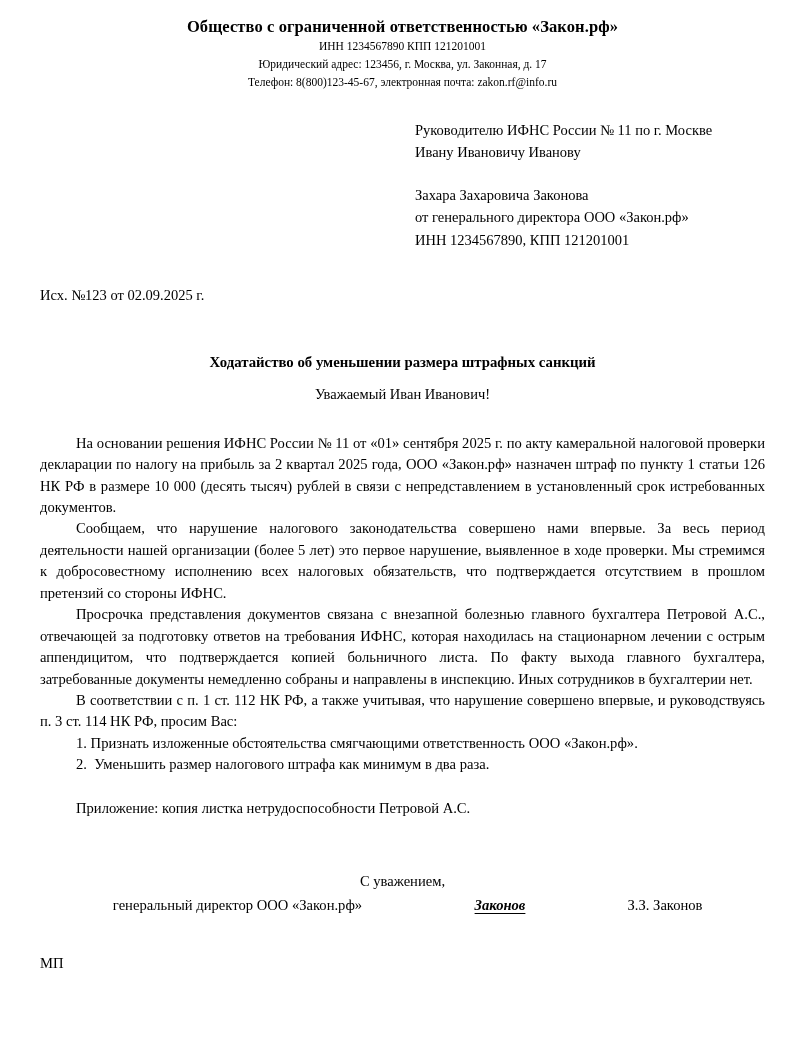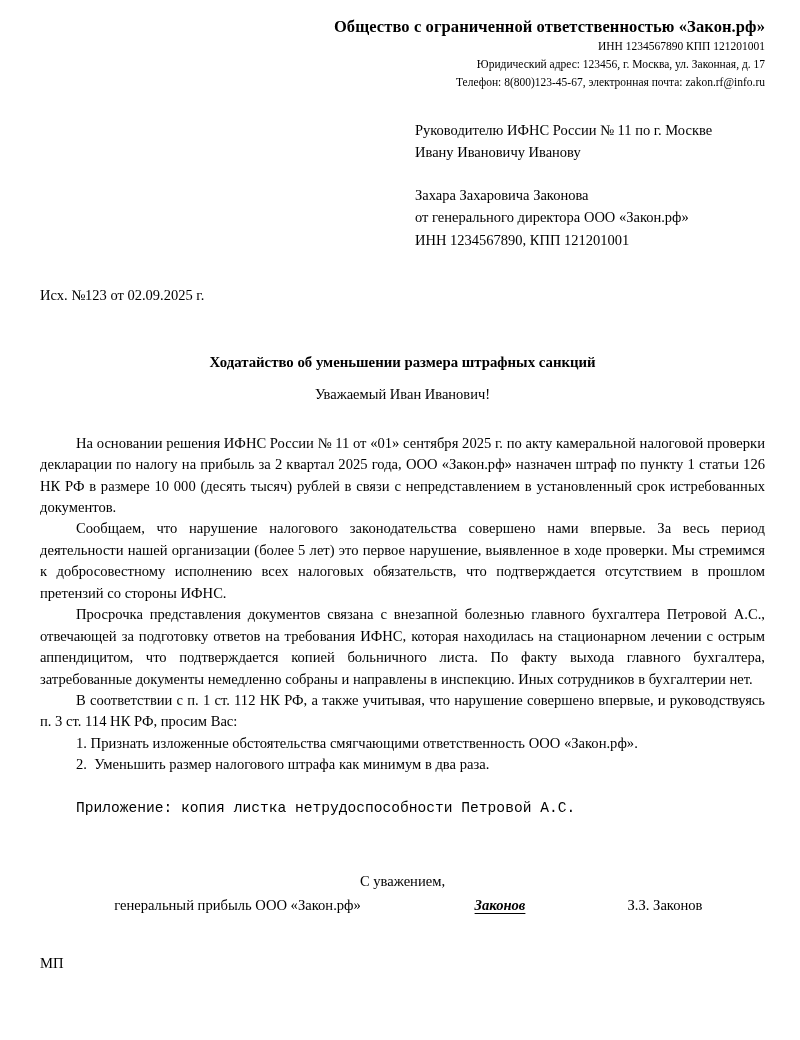--- a/index.html
+++ b/index.html
@@ -18,21 +18,21 @@
   }
   .content {
     position: absolute;
     left: 40px;
     top: 0;
     width: 725px;
   }
 
   
   .letterhead {
-    text-align: right;
+    text-align: center;
     padding-top: 16px;
   }
   .company-name {
     font-size: 16.5px;
     font-weight: bold;
     line-height: 1.35;
     letter-spacing: 0.1px;
   }
   .company-line {
     font-size: 11.5px;
@@ -87,21 +87,20 @@
   }
   .para + .para {
     margin-top: 0;
   }
 
   .attachment {
     margin-top: 22px;
     text-indent: 36px;
     font-size: 14.6px;
     line-height: 1.47;
-    font-family: Liberation Mono, monospace;
   }
 
   
   .signature {
     margin-top: 52px;
     font-size: 14.6px;
     line-height: 1.5;
     text-align: center;
   }
   .sign-row {
@@ -167,21 +166,21 @@
       <p class="para">В соответствии с п. 1 ст. 112 НК РФ, а также учитывая, что нарушение совершено впервые, и руководствуясь п. 3 ст. 114 НК РФ, просим Вас:</p>
       <p class="para">1. Признать изложенные обстоятельства смягчающими ответственность ООО «Закон.рф».</p>
       <p class="para">2. Уменьшить размер налогового штрафа как минимум в два раза.</p>
     </div>
 
     <div class="attachment">Приложение: копия листка нетрудоспособности Петровой А.С.</div>
 
     <div class="signature">
       <div>С уважением,</div>
       <div class="sign-row">
-        <span class="sign-role">генеральный прибыль ООО «Закон.рф»</span>
+        <span class="sign-role">генеральный директор ООО «Закон.рф»</span>
         <span class="sign-mark">Законов</span>
         <span class="sign-name">З.З. Законов</span>
       </div>
     </div>
 
     <div class="stamp">МП</div>
 
   </div>
 </div>
 

